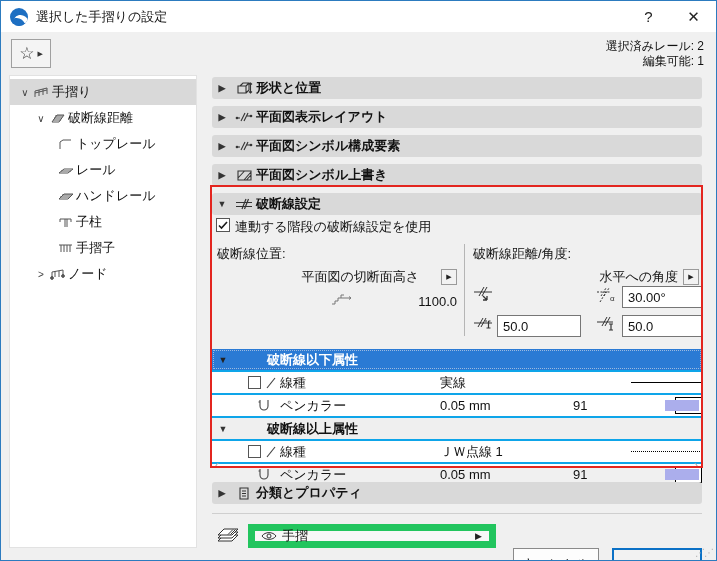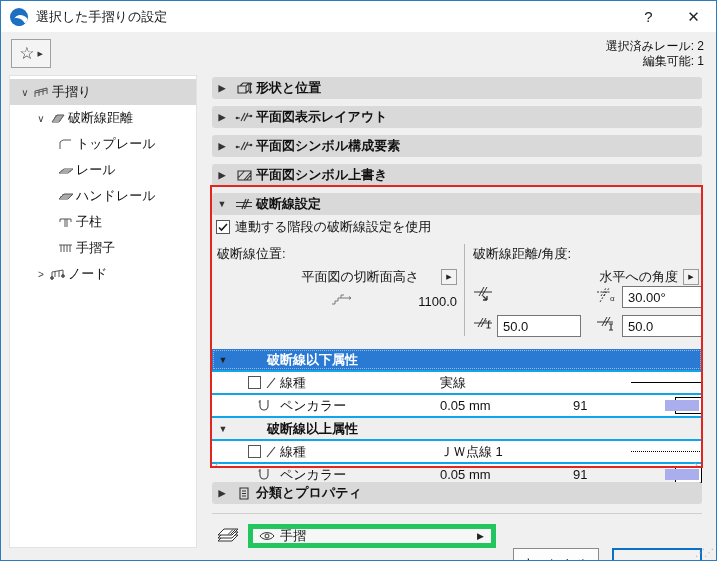--- a/index.html
+++ b/index.html
@@ -50,21 +50,21 @@
   .lineprev{width:100px;border-top:1.4px solid #000;}
   .lineprev.dots{border-top:1.4px dotted #000;}
   .swatch{width:56px;height:15px;border:1px solid #000;background:#fff;position:relative;box-sizing:content-box;}
   .swatch .pline{position:absolute;left:5px;top:2px;bottom:2px;width:1px;background:#9a9ce8;}
   .swatch .pfill{position:absolute;right:2px;top:2px;bottom:2px;width:34px;background:#abaeec;}
   .scrollhint{color:#aaa;font-size:12px;}
   .redbox{left:209px;top:184px;width:493px;height:283px;border:2px solid #e3251f;box-sizing:border-box;pointer-events:none;z-index:5;}
   .hr{left:211px;top:512px;width:490px;height:1px;background:#cfcfcf;}
   .btn{height:32px;display:flex;align-items:center;justify-content:center;font-size:13px;color:#111;box-sizing:border-box;background:#fdfdfd;border:1px solid #8a8a8a;margin-top:24px;}
   .btn.ok{border:2px solid #0b71c6;background:#f2f2f2;}
-  .layerdd{left:247px;top:523px;width:248px;height:24px;background:#f7f7f7;border:5px solid #22c55e;display:flex;align-items:center;box-sizing:border-box;font-size:13px;color:#111;}
+  .layerdd{left:247px;top:523px;width:248px;height:24px;background:#f7f7f7;border:7px solid #22c55e;display:flex;align-items:center;box-sizing:border-box;font-size:13px;color:#111;}
   .grip{right:3px;bottom:2px;color:#b5b5b5;font-size:10px;letter-spacing:-1px;}
 </style>
 </head>
 <body>
 
 <div class="win">
 
   <div class="titlebar">
     <div class="appicon"></div>
     <div class="title">選択した手摺りの設定</div>
@@ -200,21 +200,21 @@
   <div class="abs panel-sec" style="top:192px;">
     <span class="secarrow">▼</span>
     <span class="secicon">
         <svg width="18" height="14" viewBox="0 0 18 14">
           <path d="M1 5.5 H17 M1 9.5 H17 M7 12 L11 2 M9.5 12 L13.5 2" stroke-width="1.2"></path>
         </svg>
       </span>
     <span>破断線設定</span>
   </div>
 
-  <div class="abs" style="left:215px;top:217px;display:flex;align-items:center;gap:5px;">
+  <div class="abs" style="left:215px;top:217px;display:flex;gap:5px;">
     <span class="cb">
         <svg width="10" height="9" viewBox="0 0 10 9">
           <polyline points="1,4.5 3.5,7 9,1"></polyline>
         </svg>
       </span>
     <span class="lbl">連動する階段の破断線設定を使用</span>
   </div>
 
   <div class="abs colhdr" style="left:216px;top:244px;">破断線位置:</div>
   <div class="abs" style="left:216px;top:267px;width:240px;display:flex;justify-content:flex-end;align-items:center;gap:22px;">

